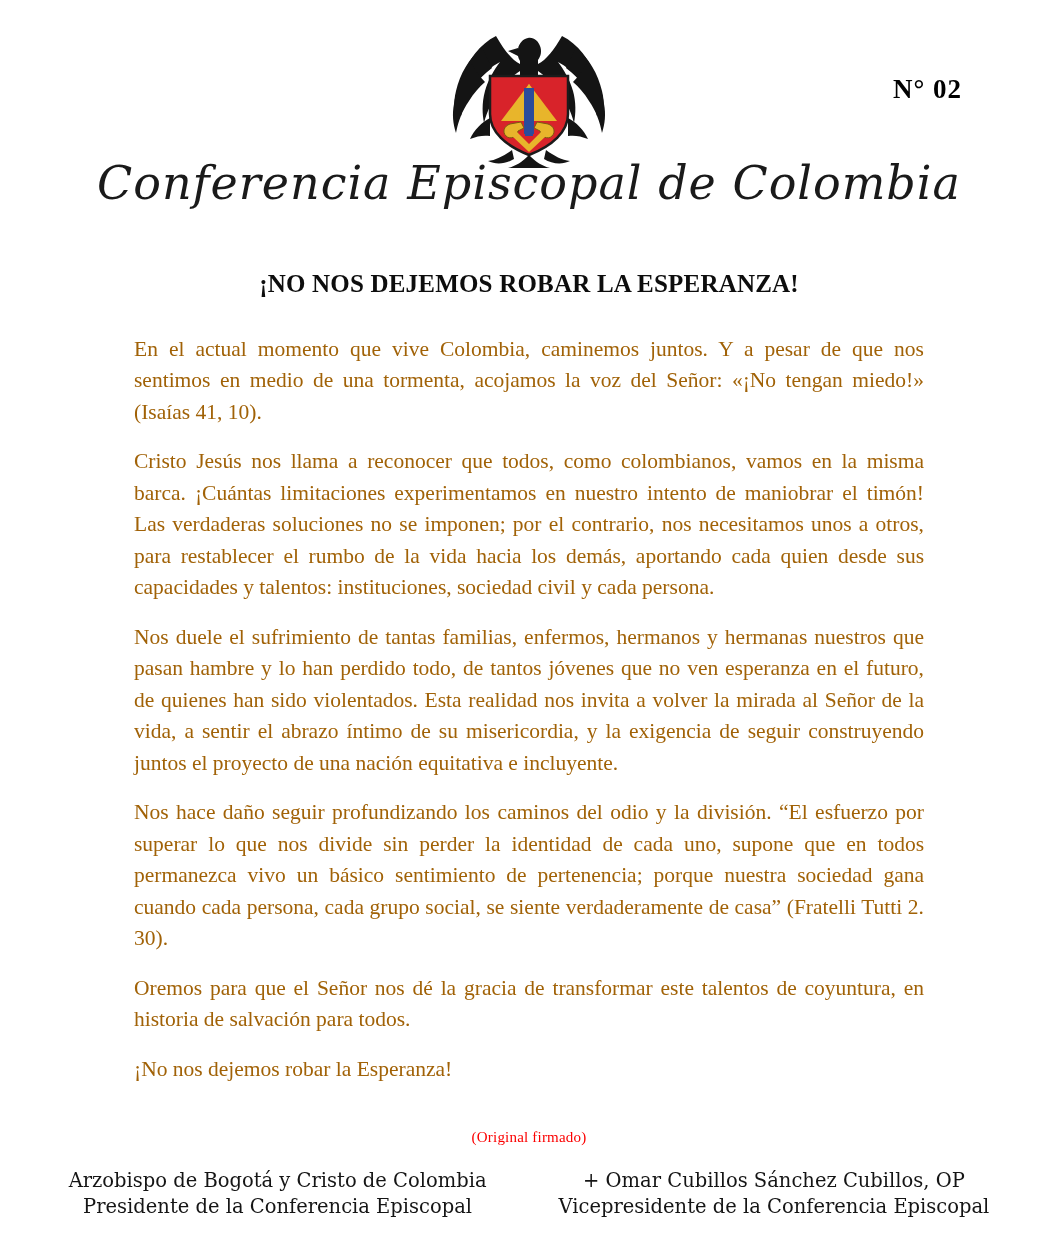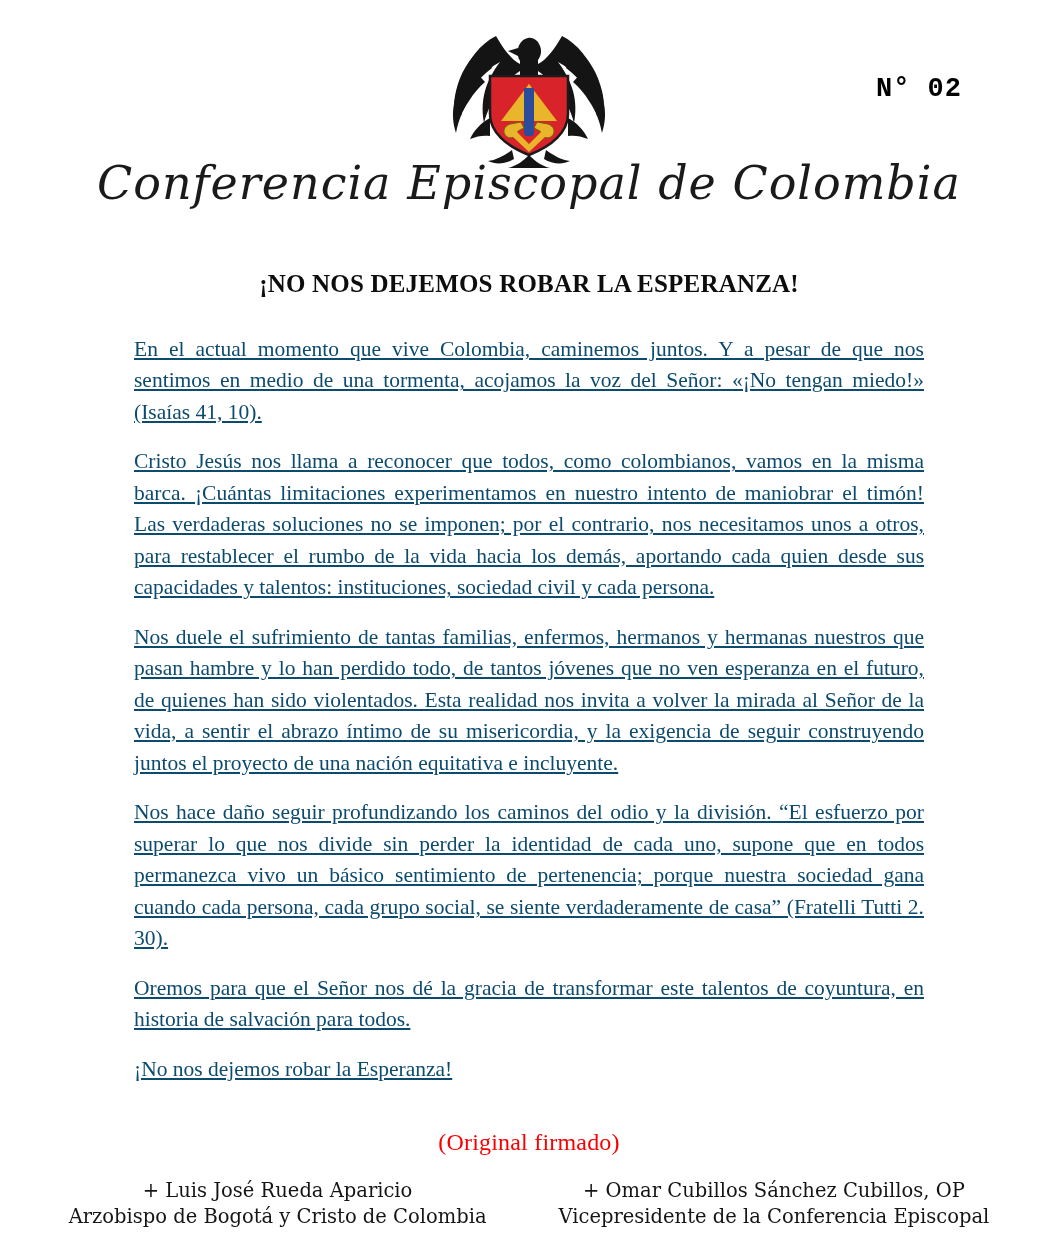--- a/index.html
+++ b/index.html
@@ -50,21 +50,21 @@
     font-size: 46px;
     letter-spacing: 1px;
     color: #1a1a1a;
     line-height: 1;
     white-space: nowrap;
   }
   .doc-number {
     position: absolute;
     right: 96px;
     top: 74px;
-    font-family: Liberation Mono, monospace;
+    font-family: Liberation Serif, serif;
     font-weight: bold;
     font-size: 27px;
     letter-spacing: 1px;
     color: #000000;
     text-align: right;
   }
 
   
   .doc-title {
     text-align: center;
@@ -81,36 +81,35 @@
     padding: 0;
     width: 790px;
     margin-top: 36px;
   }
   .body-text p {
     text-align: justify;
     text-justify: inter-word;
     font-size: 21.5px;
     line-height: 1.465;
     margin: 0 0 18px 0;
-    color: #0c4a6e;
-    text-decoration: underline;
+    color: #a16207;
   }
   .body-text p:last-child {
     margin-bottom: 0;
   }
 
   
   .signature-area {
     margin-top: 44px;
     width: 1058px;
   }
   .original-firmado {
     text-align: center;
     color: #fb0000;
-    font-size: 24px;
+    font-size: 15px;
     margin-bottom: 22px;
     letter-spacing: 0.2px;
   }
   .sig-row {
     display: flex;
     justify-content: center;
     align-items: flex-start;
     gap: 72px;
   }
   .sig-block {
@@ -191,21 +190,20 @@
     <p>¡No nos dejemos robar la Esperanza!</p>
   </div>
 
   <div class="signature-area">
 
     <div class="original-firmado">(Original firmado)</div>
 
     <div class="sig-row">
 
       <div class="sig-block">
-        <span class="line">+ Luis José Rueda Aparicio</span>
         <span class="line">Arzobispo de Bogotá y Cristo de Colombia</span>
         <span class="line">Presidente de la Conferencia Episcopal</span>
       </div>
 
       <div class="sig-block">
         <span class="line">+ Omar Cubillos Sánchez Cubillos, OP</span>
         <span class="line">Vicepresidente de la Conferencia Episcopal</span>
       </div>
     </div>
 

